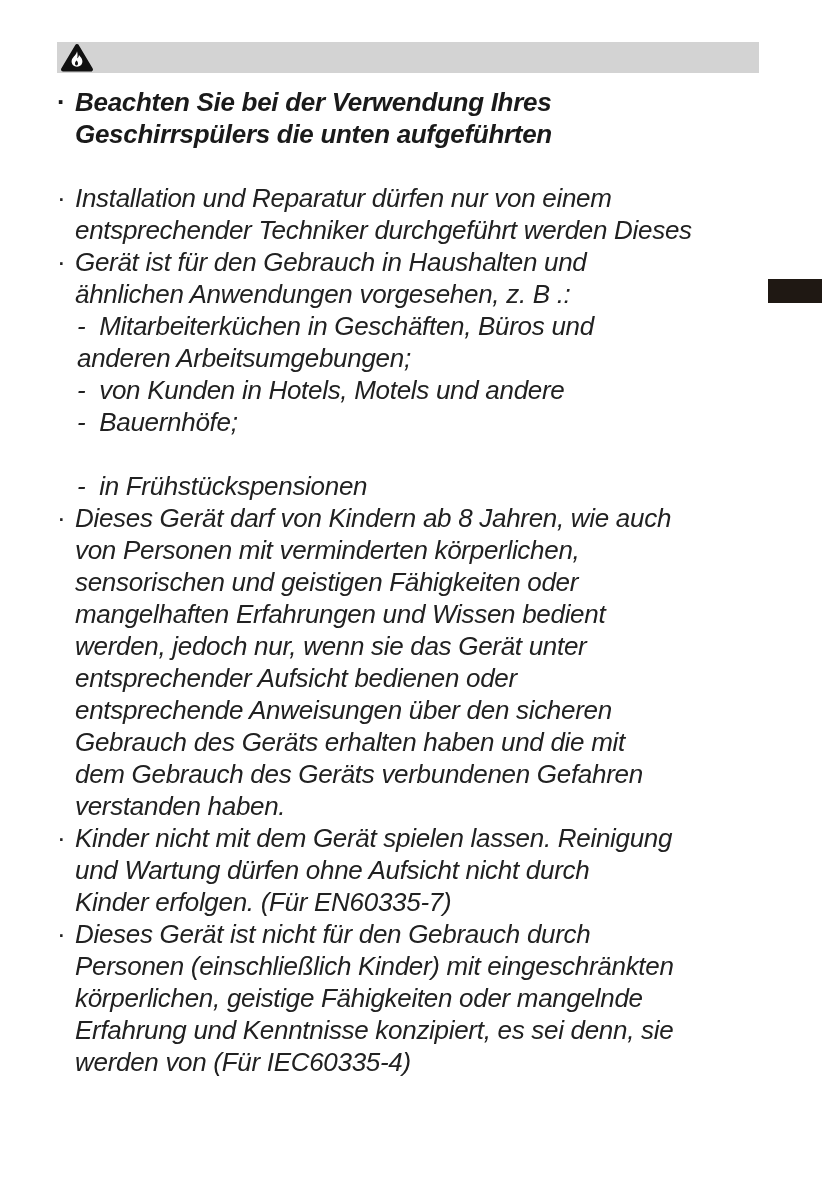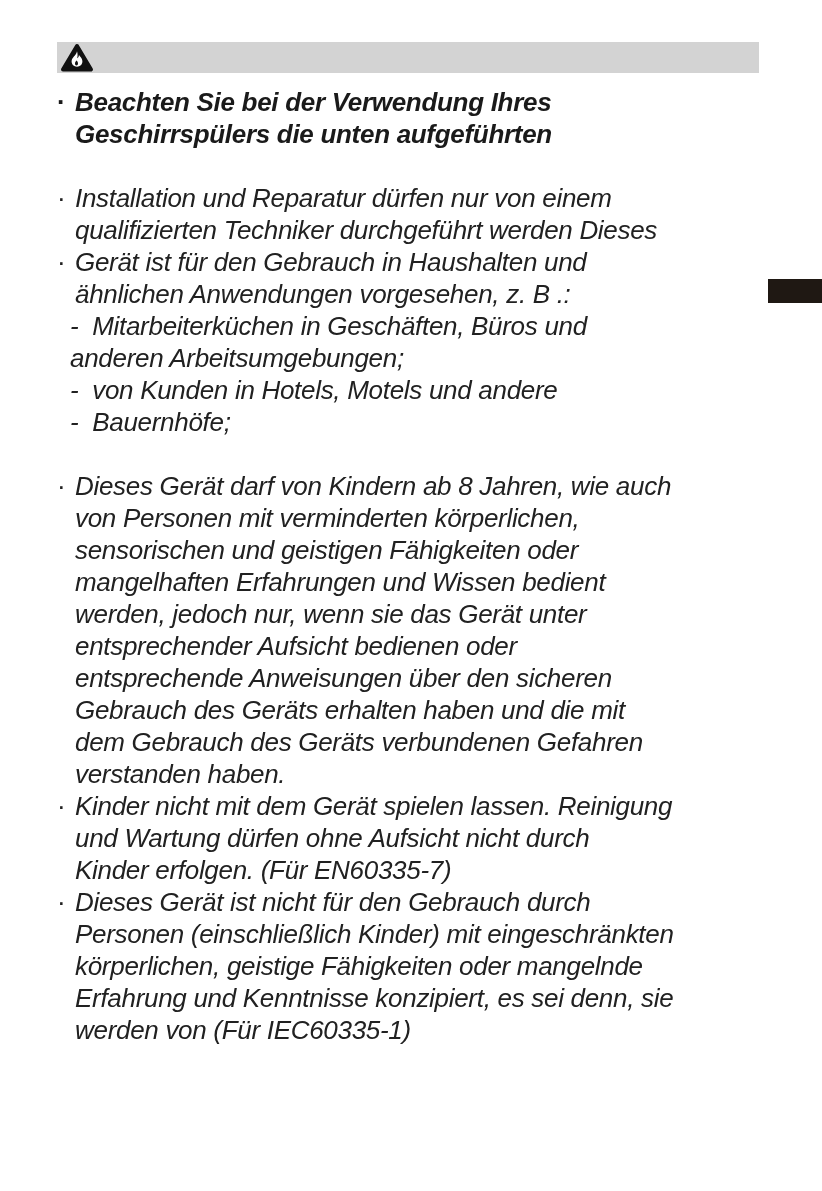--- a/index.html
+++ b/index.html
@@ -65,21 +65,21 @@
   .item .text {
     flex: 1 1 auto;
     white-space: pre-wrap;
     font-style: italic;
   }
   .item.bold {
     font-weight: 700;
     color: #1a1a1a;
   }
   .item.dash {
-    margin-left: 13px;
+    margin-left: 20px;
   }
   .spacer {
     height: 32px;
   }
 </style>
 </head>
 <body>
 
 <div class="page">
 
@@ -113,21 +113,21 @@
       <span class="marker">·</span>
       <span class="text">Beachten Sie bei der Verwendung Ihres
 Geschirrspülers die unten aufgeführten</span>
     </div>
 
     <div class="spacer"></div>
 
     <div class="item">
       <span class="marker">·</span>
       <span class="text">Installation und Reparatur dürfen nur von einem
-qualifizierten Techniker durchgeführt werden Dieses</span>
+entsprechender Techniker durchgeführt werden Dieses</span>
     </div>
 
     <div class="item">
       <span class="marker">·</span>
       <span class="text">Gerät ist für den Gebrauch in Haushalten und
 ähnlichen Anwendungen vorgesehen, z. B .:</span>
     </div>
 
     <div class="item dash">
       <span class="text">-  Mitarbeiterküchen in Geschäften, Büros und
@@ -137,20 +137,23 @@
     <div class="item dash">
       <span class="text">-  von Kunden in Hotels, Motels und andere</span>
     </div>
 
     <div class="item dash">
       <span class="text">-  Bauernhöfe;</span>
     </div>
 
     <div class="spacer"></div>
 
+    <div class="item dash">
+      <span class="text">-  in Frühstückspensionen</span>
+    </div>
 
     <div class="item">
       <span class="marker">·</span>
       <span class="text">Dieses Gerät darf von Kindern ab 8 Jahren, wie auch
 von Personen mit verminderten körperlichen,
 sensorischen und geistigen Fähigkeiten oder
 mangelhaften Erfahrungen und Wissen bedient
 werden, jedoch nur, wenn sie das Gerät unter
 entsprechender Aufsicht bedienen oder
 entsprechende Anweisungen über den sicheren
@@ -165,17 +168,17 @@
 und Wartung dürfen ohne Aufsicht nicht durch
 Kinder erfolgen. (Für EN60335-7)</span>
     </div>
 
     <div class="item">
       <span class="marker">·</span>
       <span class="text">Dieses Gerät ist nicht für den Gebrauch durch
 Personen (einschließlich Kinder) mit eingeschränkten
 körperlichen, geistige Fähigkeiten oder mangelnde
 Erfahrung und Kenntnisse konzipiert, es sei denn, sie
-werden von (Für IEC60335-1)</span>
+werden von (Für IEC60335-4)</span>
     </div>
 
   </div>
 </div>
 
 </body></html>

